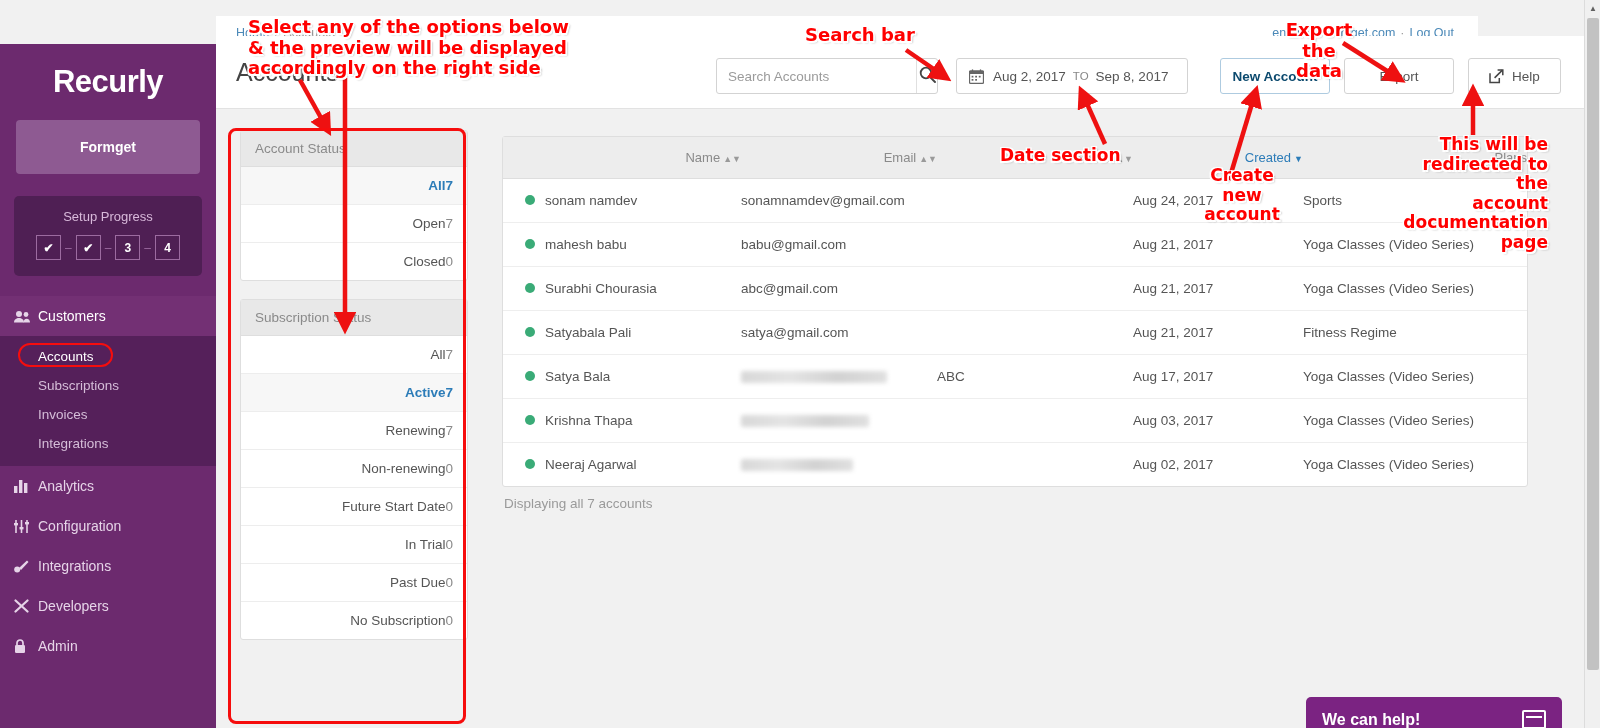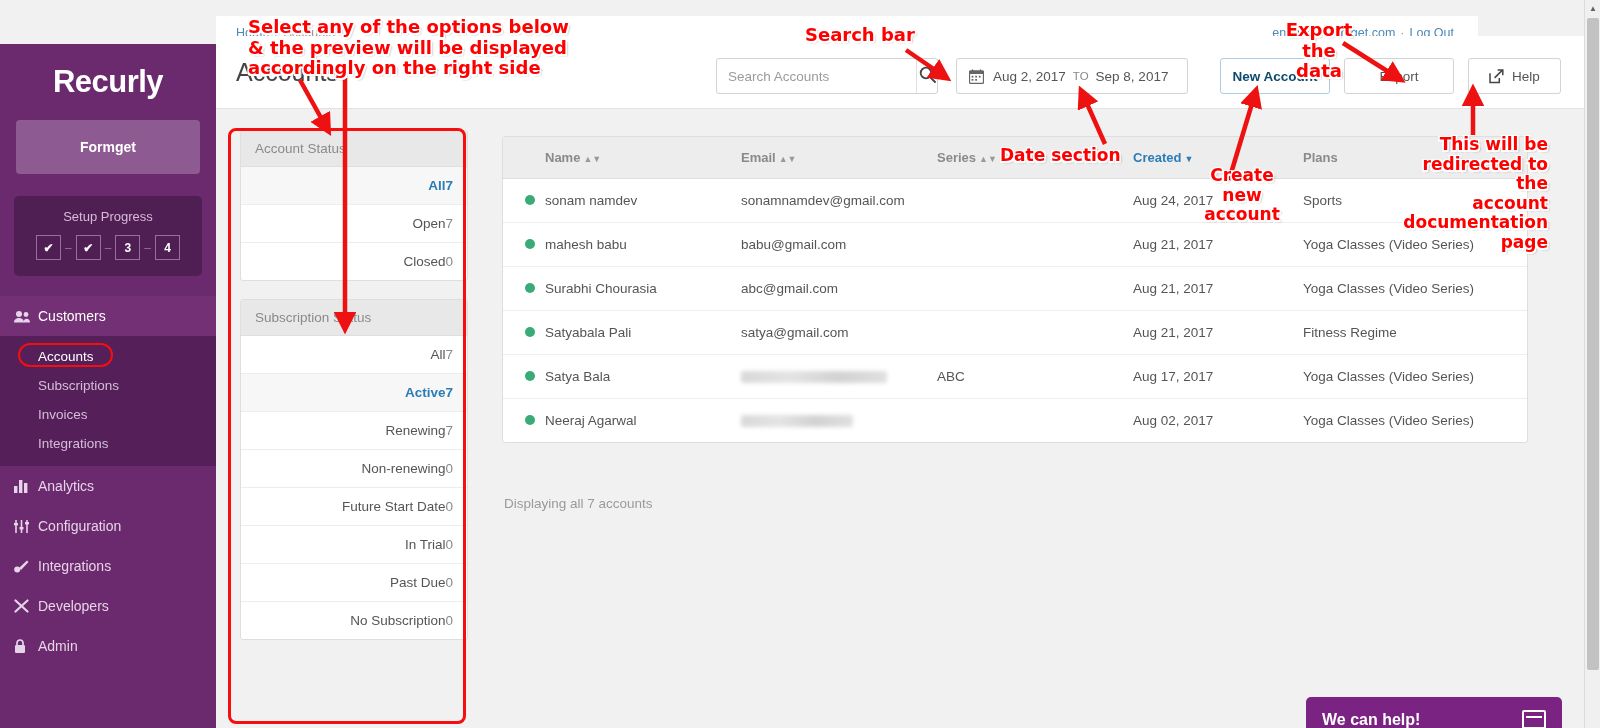--- a/index.html
+++ b/index.html
@@ -194,22 +194,22 @@
   
   .table-wrap {
     position: absolute; left: 286px; top: 27px;
     width: 1026px;
     background: #fff;
     border: 1px solid #dedede; border-radius: 3px;
   }
   table { width: 100%; border-collapse: collapse; }
   thead th {
     background: #ededed;
-    text-align: left;
-    font-size: 13px; font-weight: bold; color: #8a8a8a;
+    text-align: right;
+    font-size: 13px; font-weight: normal; color: #8a8a8a;
     padding: 13px 0 13px 0;
     border-bottom: 1px solid #dedede;
   }
   thead th.sorted { color: #2c7cb8; }
   .sort-ico { font-size: 9px; padding-left: 3px; color: #9a9a9a; }
   .sorted .sort-ico { color: #2c7cb8; }
   tbody td {
     font-size: 13.5px; color: #555;
     padding: 14px 0;
     border-bottom: 1px solid #eeeeee;
@@ -590,20 +590,28 @@
           <tr>
             <td class="c-dot"><span class="dot"></span></td>
             <td class="c-name">Satya Bala</td>
             <td class="c-email"><span class="redacted" style="width:146px"></span></td>
             <td class="c-company">ABC</td>
             <td class="c-created">Aug 17, 2017</td>
             <td class="c-plans">Yoga Classes (Video Series)</td>
           </tr>
           <tr>
             <td class="c-dot"><span class="dot"></span></td>
+            <td class="c-name">Krishna Thapa</td>
+            <td class="c-email"><span class="redacted" style="width:128px"></span></td>
+            <td class="c-company"></td>
+            <td class="c-created">Aug 03, 2017</td>
+            <td class="c-plans">Yoga Classes (Video Series)</td>
+          </tr>
+          <tr>
+            <td class="c-dot"><span class="dot"></span></td>
             <td class="c-name">Neeraj Agarwal</td>
             <td class="c-email"><span class="redacted" style="width:112px"></span></td>
             <td class="c-company"></td>
             <td class="c-created">Aug 02, 2017</td>
             <td class="c-plans">Yoga Classes (Video Series)</td>
           </tr>
         </tbody>
       </table>
     </div>
 

